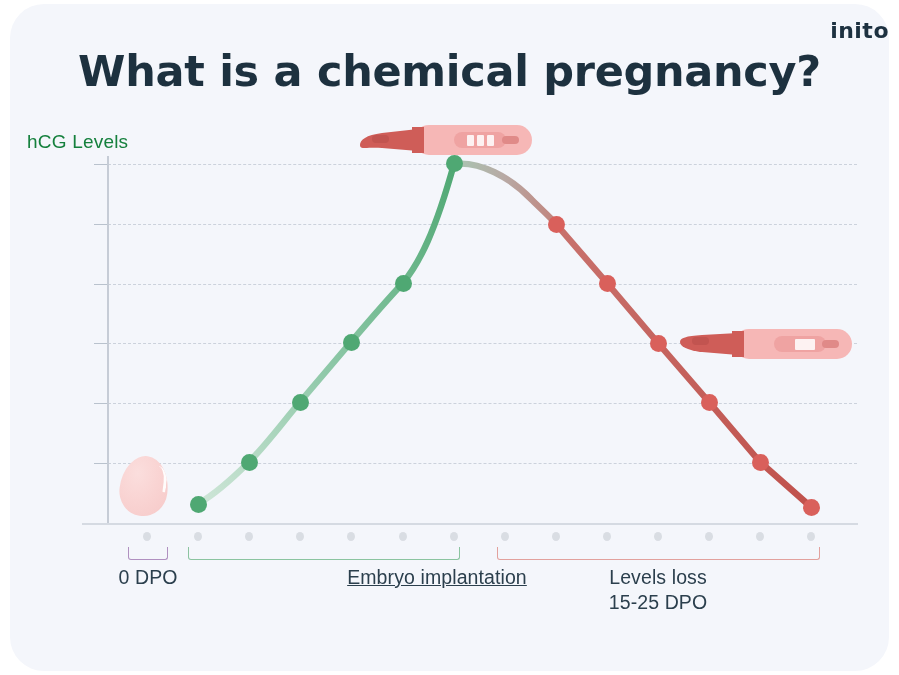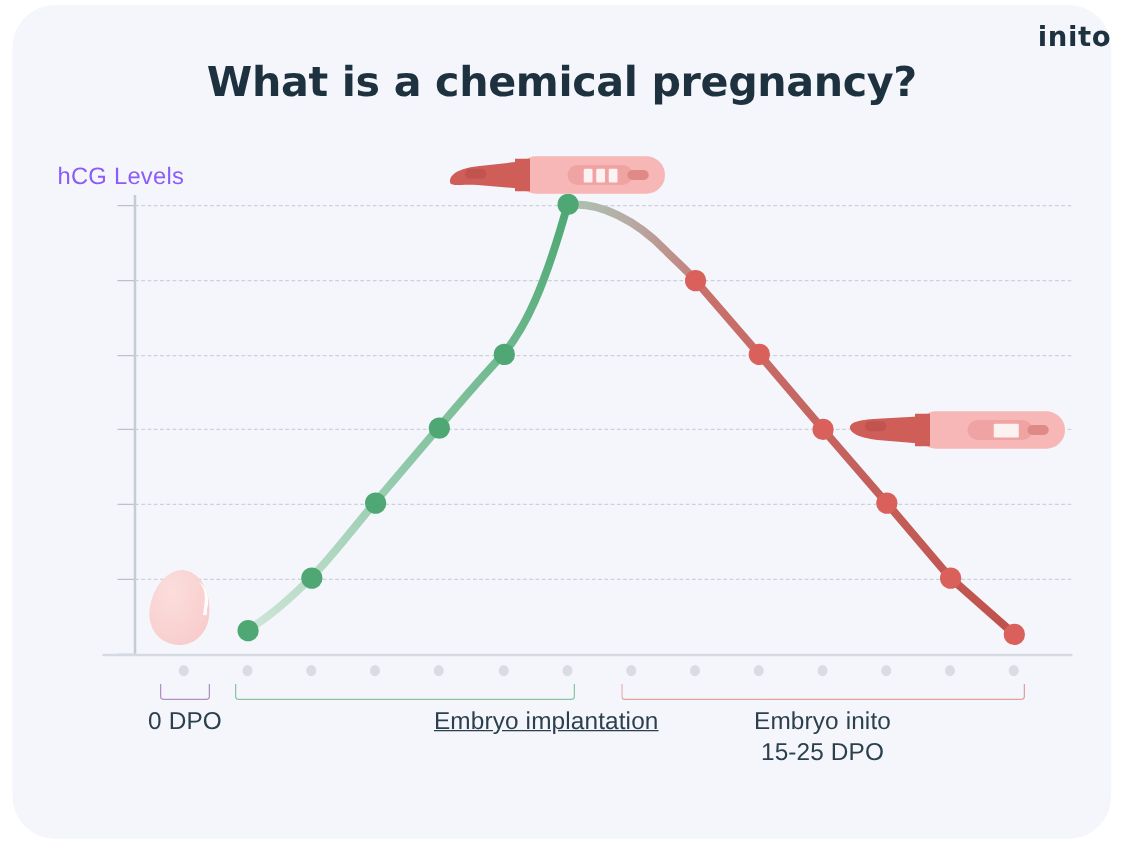--- a/index.html
+++ b/index.html
@@ -21,29 +21,29 @@
     position: absolute; left: 0; top: 14px; width: 879px;
     text-align: right;
     font-size: 22px; font-weight: 700;
     letter-spacing: 0.5px;
     color: #1d3140;
     font-family: "DejaVu Sans", sans-serif;
   }
   #title {
     position: absolute; left: 0; top: 42px; width: 879px;
     text-align: center;
-    font-size: 33px; font-weight: 700;
+    font-size: 43px; font-weight: 700;
     letter-spacing: -0.3px;
     color: #1d313f;
     font-family: "DejaVu Sans", sans-serif;
   }
   
   #ylabel {
-    position: absolute; left: 36px; top: 127px;
-    font-size: 19px; color: #8b5cf6;
+    position: absolute; left: 17px; top: 127px;
+    font-size: 19px; color: #15803d;
     font-family: "Liberation Sans", sans-serif;
     letter-spacing: 0.2px;
   }
   
   #plot { position: absolute; left: 0; top: 0; width: 879px; height: 667px; }
   .gridline {
     position: absolute; height: 0;
     border-top: 1.6px dashed #ccd2dc;
     left: 98px; width: 749px;
   }
@@ -270,18 +270,18 @@
     <div class="bracket" id="br-implant"></div>
     <div class="bracket" id="br-loss"></div>
 
     <div class="caption" id="cap-ovulation">
       <div>0 DPO</div>
     </div>
     <div class="caption" id="cap-implant">
       <div>Embryo implantation</div>
     </div>
     <div class="caption" id="cap-loss">
-      <div>Embryo inito</div>
+      <div>Levels loss</div>
       <div>15-25 DPO</div>
     </div>
 
   </div>
 </div>
 
 </body></html>

